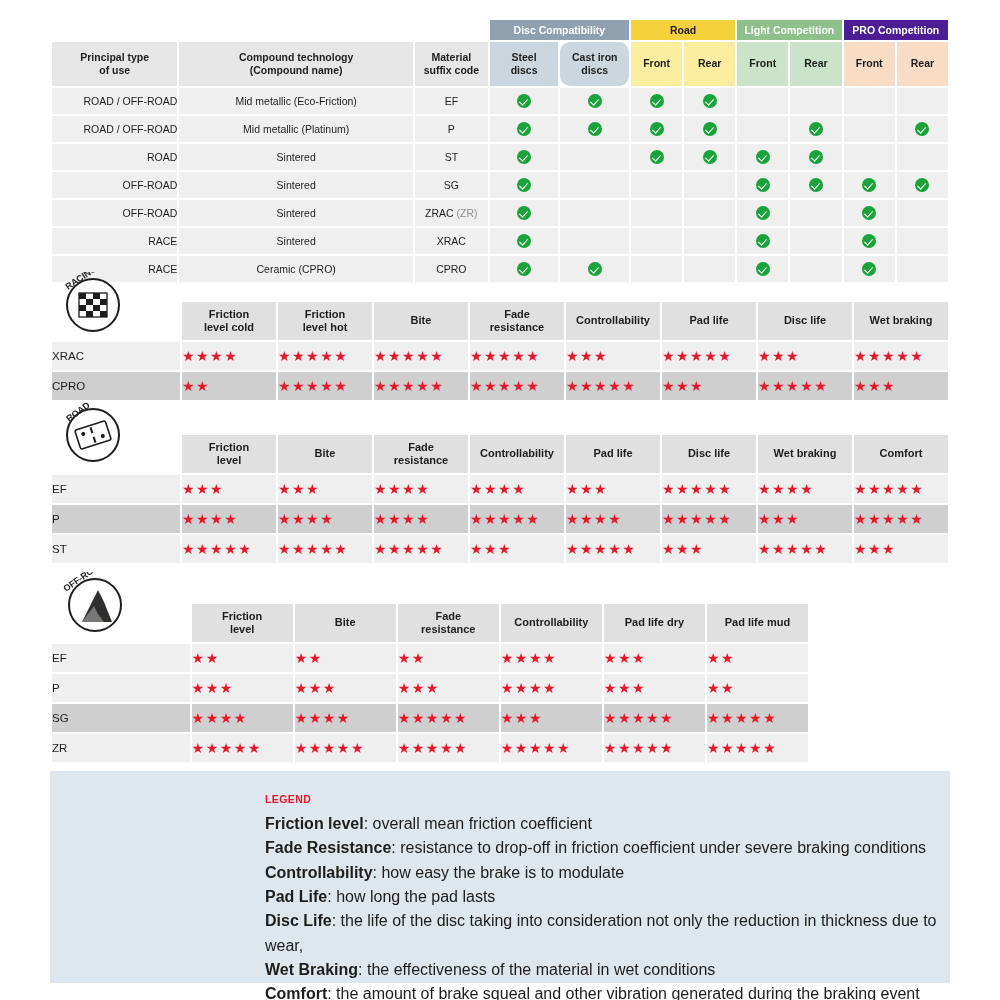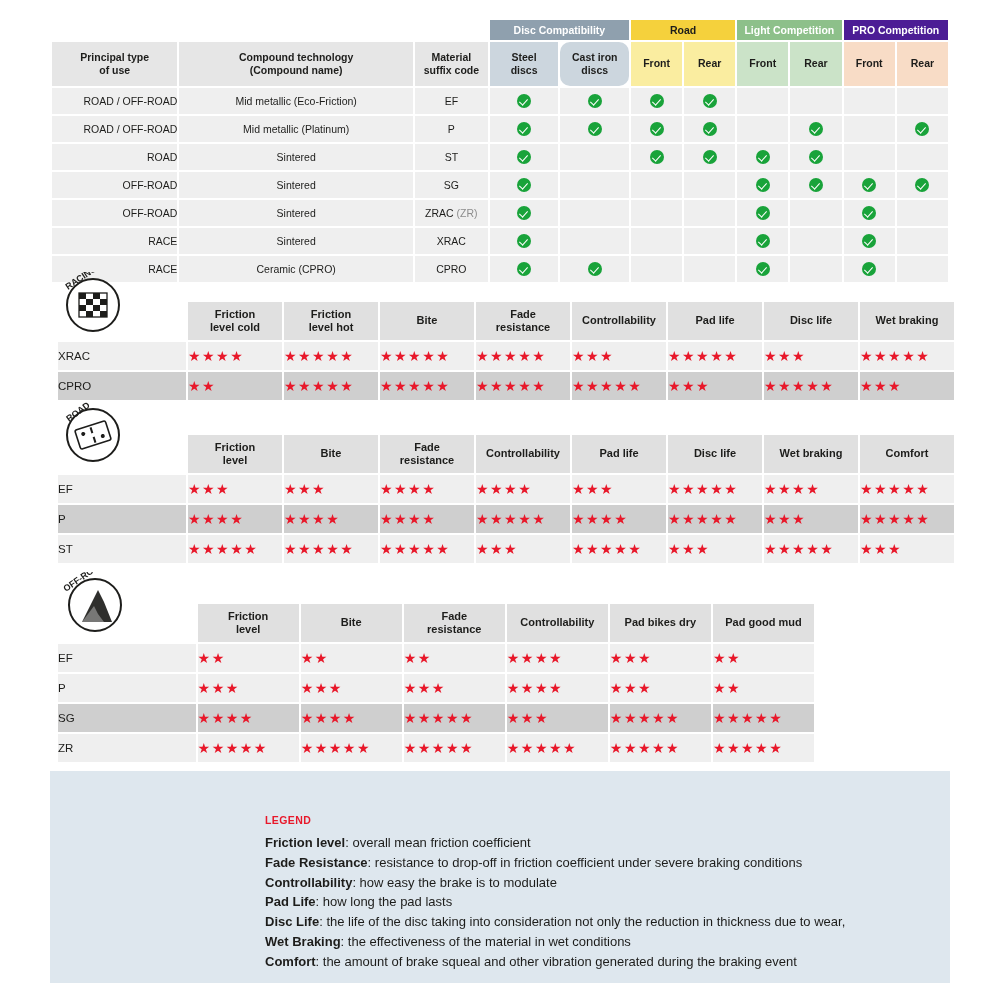--- a/index.html
+++ b/index.html
@@ -42,21 +42,21 @@
     display: inline-block; width: 14px; height: 14px; border-radius: 50%;
     background: #19a33a; position: relative; vertical-align: middle;
   }
   .chk::after {
     content: ""; position: absolute; left: 4px; top: 2.5px;
     width: 4px; height: 7px; border: solid #fff; border-width: 0 1.8px 1.8px 0;
     transform: rotate(42deg);
   }
 
   
-  .rate { position: absolute; border-collapse: separate; border-spacing: 2px 2px; margin-left: 6px; }
+  .rate { position: absolute; border-collapse: separate; border-spacing: 2px 2px; }
   .rate td { padding: 0; }
   .rh {
     background: #e0e0e0; height: 38px; text-align: center; vertical-align: middle;
     font-size: 11px; font-weight: bold; line-height: 1.2; color: #1d1d1b; padding: 2px 4px;
   }
   .rname {
     background: #efefef; height: 28px; text-align: left; vertical-align: middle;
     padding-left: 10px; font-size: 11.5px; color: #1d1d1b;
   }
   .rval { background: #efefef; height: 28px; vertical-align: middle; padding-left: 9px; white-space: nowrap; }
@@ -67,22 +67,22 @@
   
   .badge { position: absolute; width: 70px; height: 62px; }
   .badge svg { display: block; }
 
   
   .legend {
     position: absolute; left: 50px; top: 771px; width: 900px; height: 212px;
     background: #dee7ee;
   }
   .legend-inner { padding: 22px 0 0 215px; }
-  .legend-title { color: #e8182a; font-size: 10.5px; font-weight: bold; letter-spacing: .4px; margin-bottom: 7px; margin-top: 21px; }
-  .legend-line { font-size: 13px; color: #1d1d1b; line-height: 1.52; }
+  .legend-title { color: #e8182a; font-size: 10.5px; font-weight: bold; letter-spacing: .4px; margin-bottom: 7px; }
+  .legend-line { font-size: 16px; color: #1d1d1b; line-height: 1.52; }
   .legend-line b { font-weight: bold; }
 </style>
 </head>
 <body>
 
 <div class="page">
 
   <table class="compat">
     <tbody id="compat-body">
         <tr>
@@ -325,22 +325,22 @@
     </svg>
   </div>
   <table class="rate" style="left:50px; top:602px; width:760px;">
     <tbody id="offroad-body">
         <tr>
           <td class="spacer" style="width: 128px;"></td>
           <td class="rh" style="width: 94px;">Friction<br>level</td>
           <td class="rh" style="width: 94px;">Bite</td>
           <td class="rh" style="width: 94px;">Fade<br>resistance</td>
           <td class="rh" style="width: 94px;">Controllability</td>
-          <td class="rh" style="width: 94px;">Pad bikes dry</td>
-          <td class="rh" style="width: 94px;">Pad good mud</td>
+          <td class="rh" style="width: 94px;">Pad life dry</td>
+          <td class="rh" style="width: 94px;">Pad life mud</td>
         </tr>
         <tr>
           <td class="rname">EF</td>
           <td class="rval"><span class="star">★★</span></td>
           <td class="rval"><span class="star">★★</span></td>
           <td class="rval"><span class="star">★★</span></td>
           <td class="rval"><span class="star">★★★★</span></td>
           <td class="rval"><span class="star">★★★</span></td>
           <td class="rval"><span class="star">★★</span></td>
         </tr>

